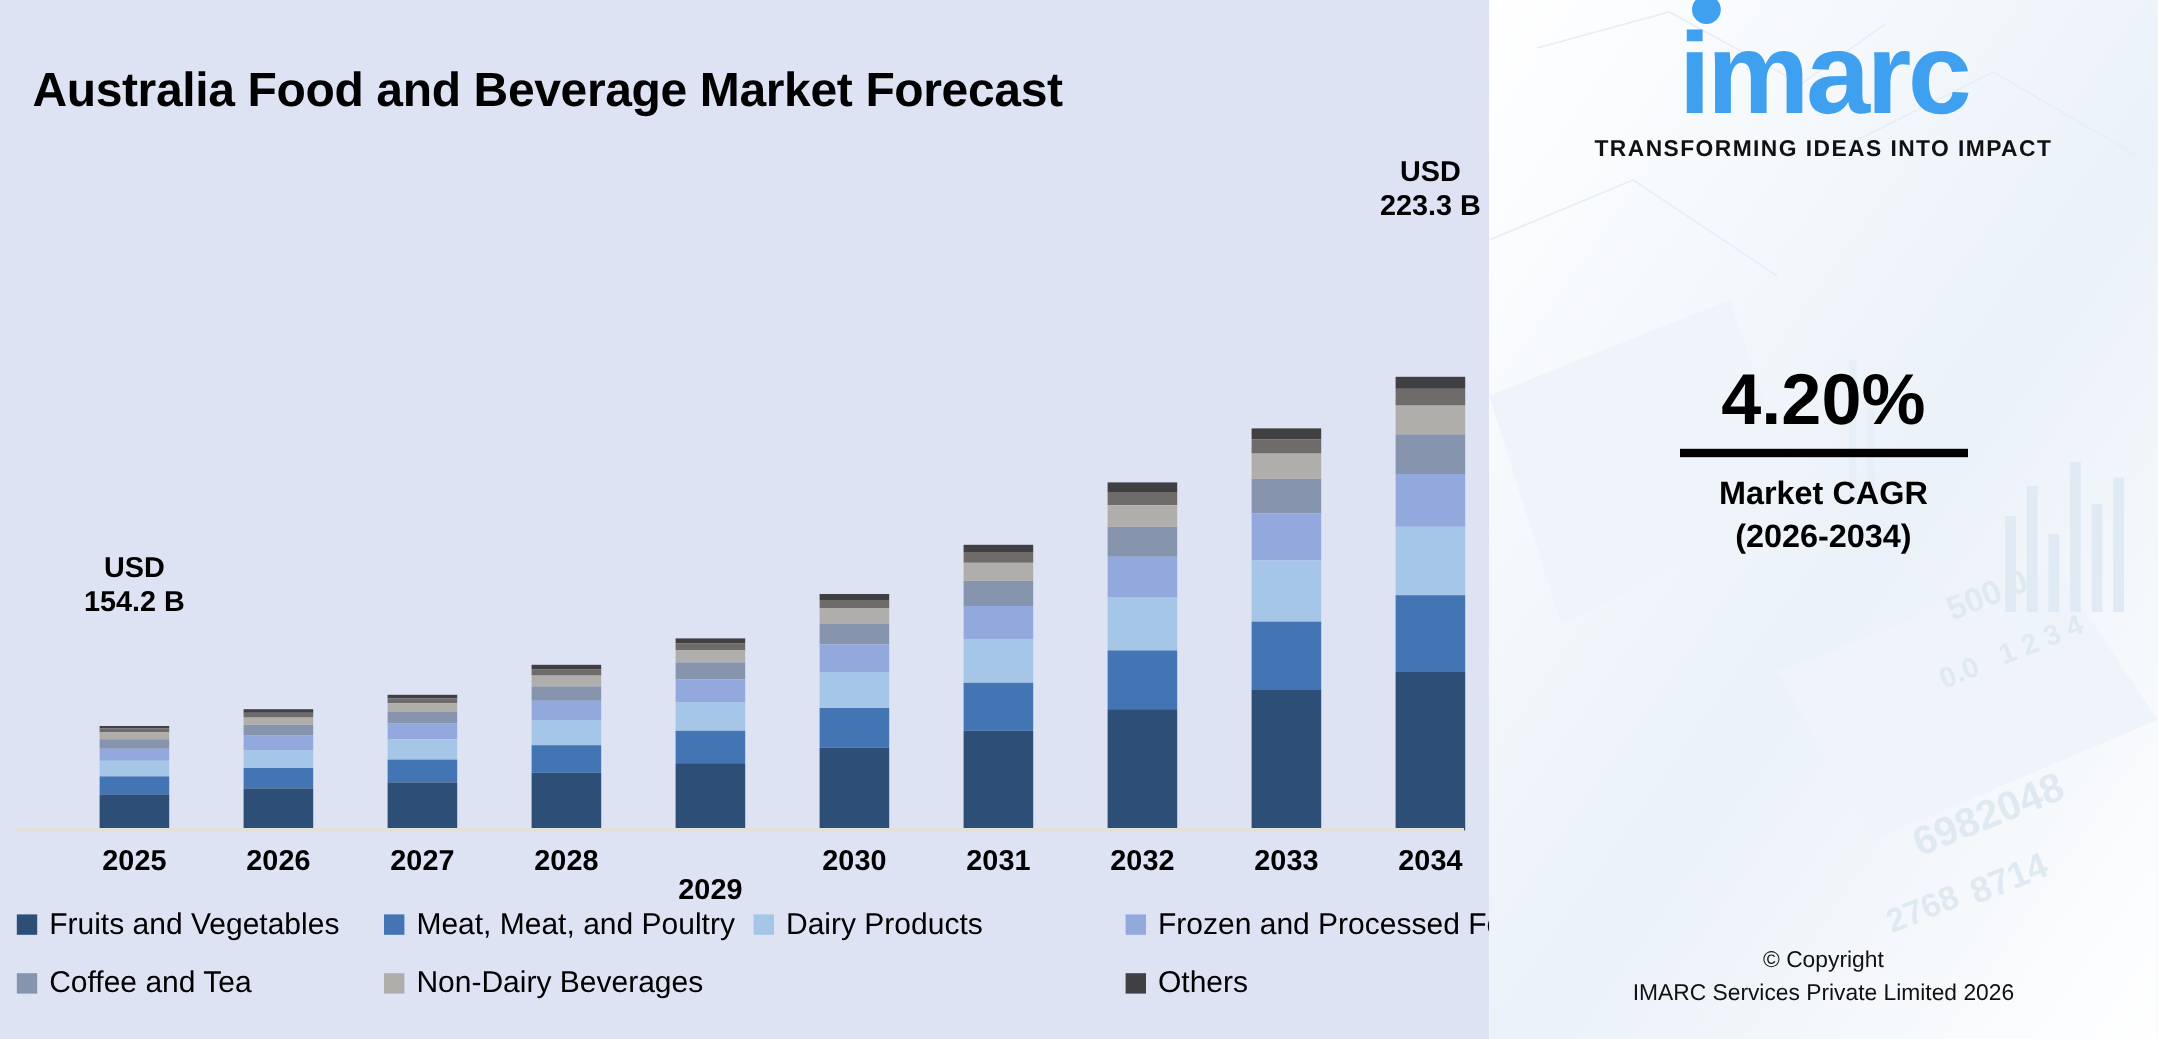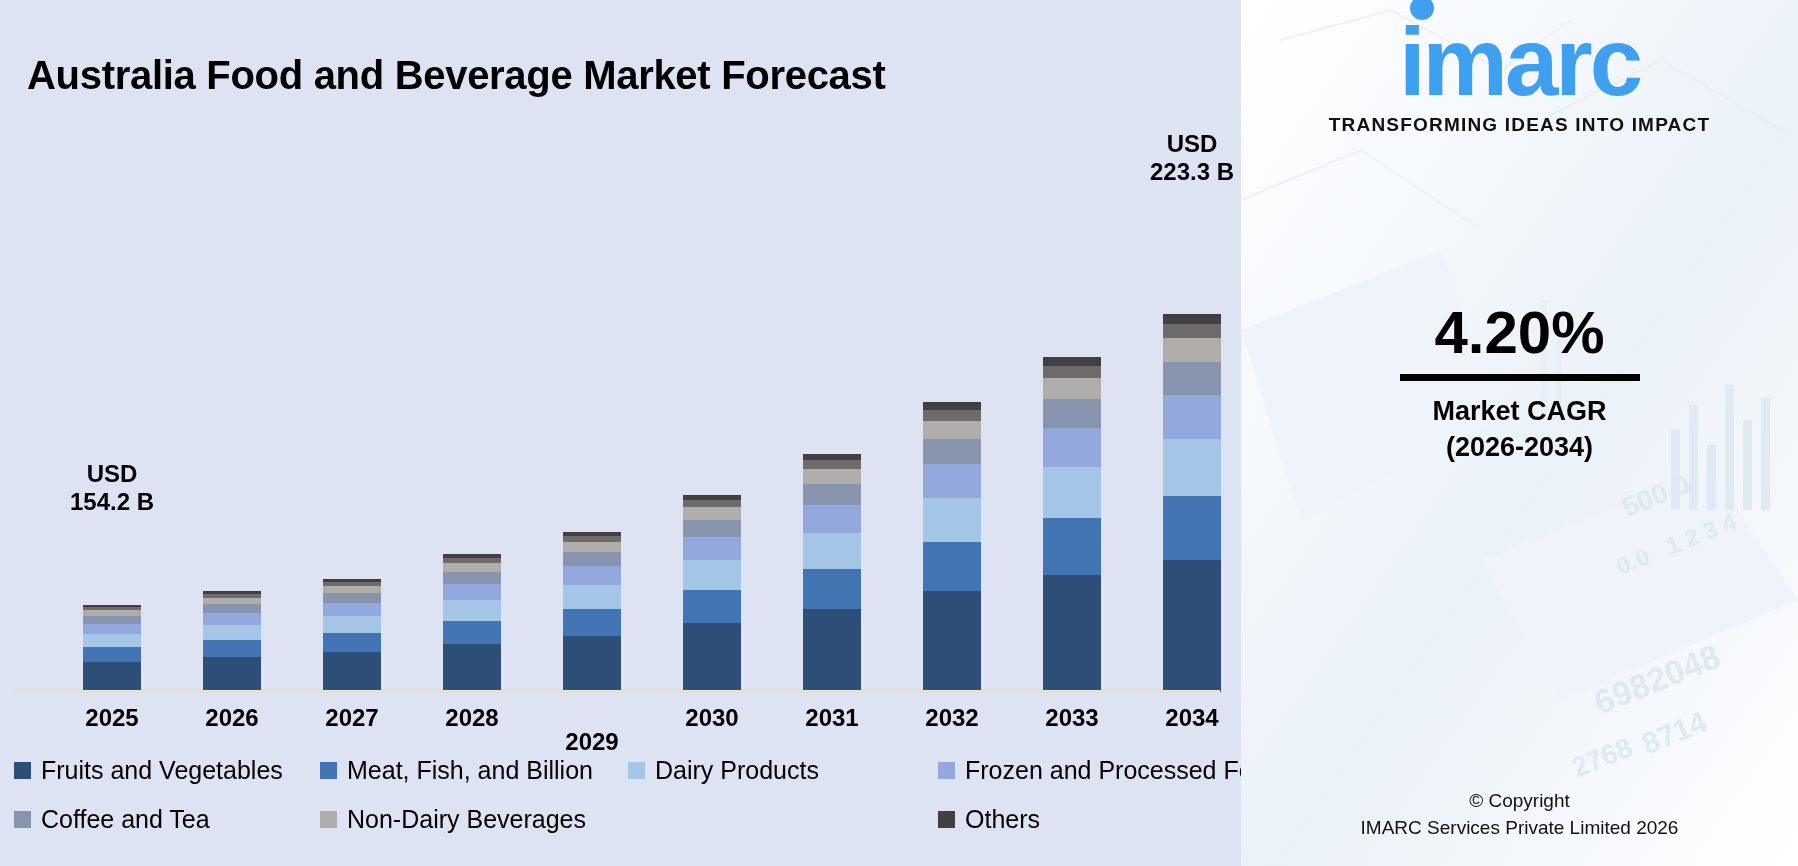--- a/index.html
+++ b/index.html
@@ -269,21 +269,21 @@
         <div class="xlabel" style="left: 1132px;">2034</div>
       </div>
 
     <div id="legend">
         <div class="legend-item" style="left: 14px; top: 0px; text-align: center;">
           <span class="swatch" style="background: rgb(45, 79, 119);"></span>
           <span class="legend-label">Fruits and Vegetables</span>
         </div>
         <div class="legend-item" style="left: 320px; top: 0px;">
           <span class="swatch" style="background: rgb(67, 117, 181);"></span>
-          <span class="legend-label">Meat, Fish, and Billion</span>
+          <span class="legend-label">Meat, Meat, and Poultry</span>
         </div>
         <div class="legend-item" style="left: 628px; top: 0px;">
           <span class="swatch" style="background: rgb(165, 198, 230);"></span>
           <span class="legend-label">Dairy Products</span>
         </div>
         <div class="legend-item" style="left: 938px; top: 0px;">
           <span class="swatch" style="background: rgb(147, 169, 222);"></span>
           <span class="legend-label">Frozen and Processed Foods</span>
         </div>
         <div class="legend-item" style="left: 14px; top: 49px;">

